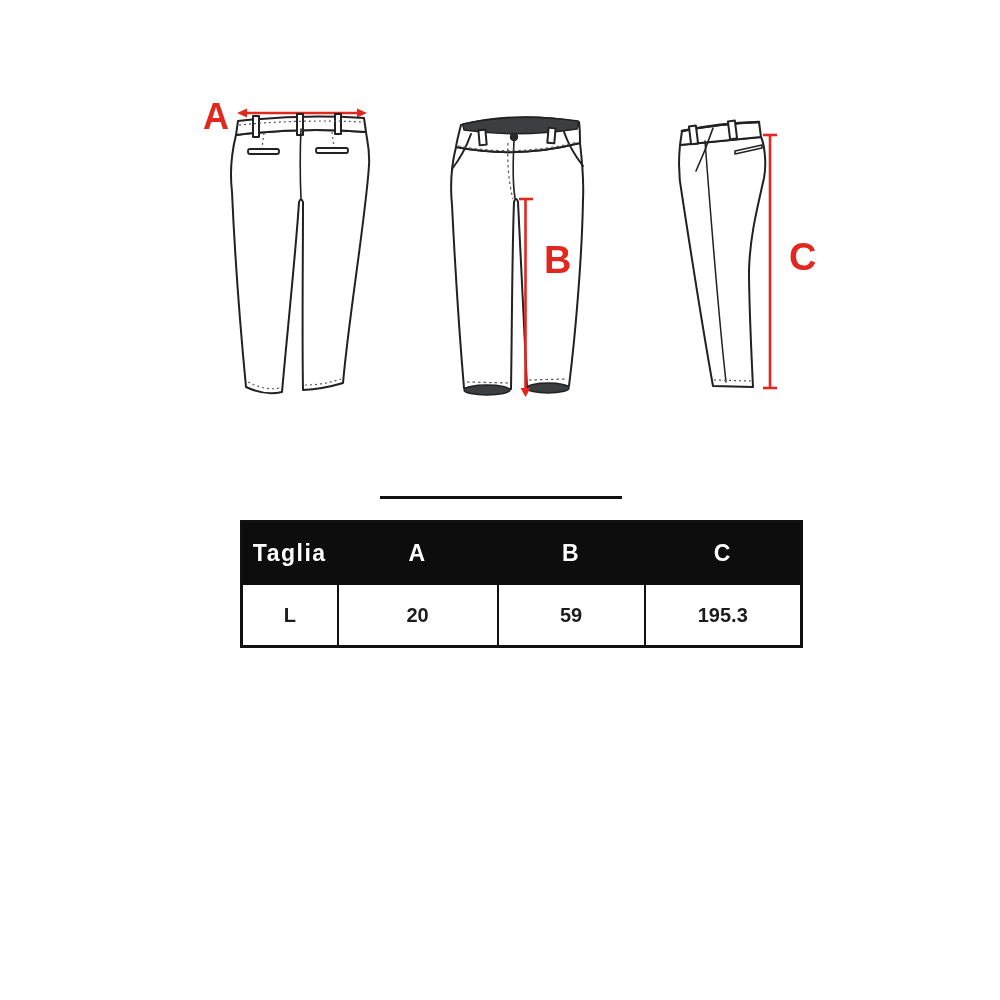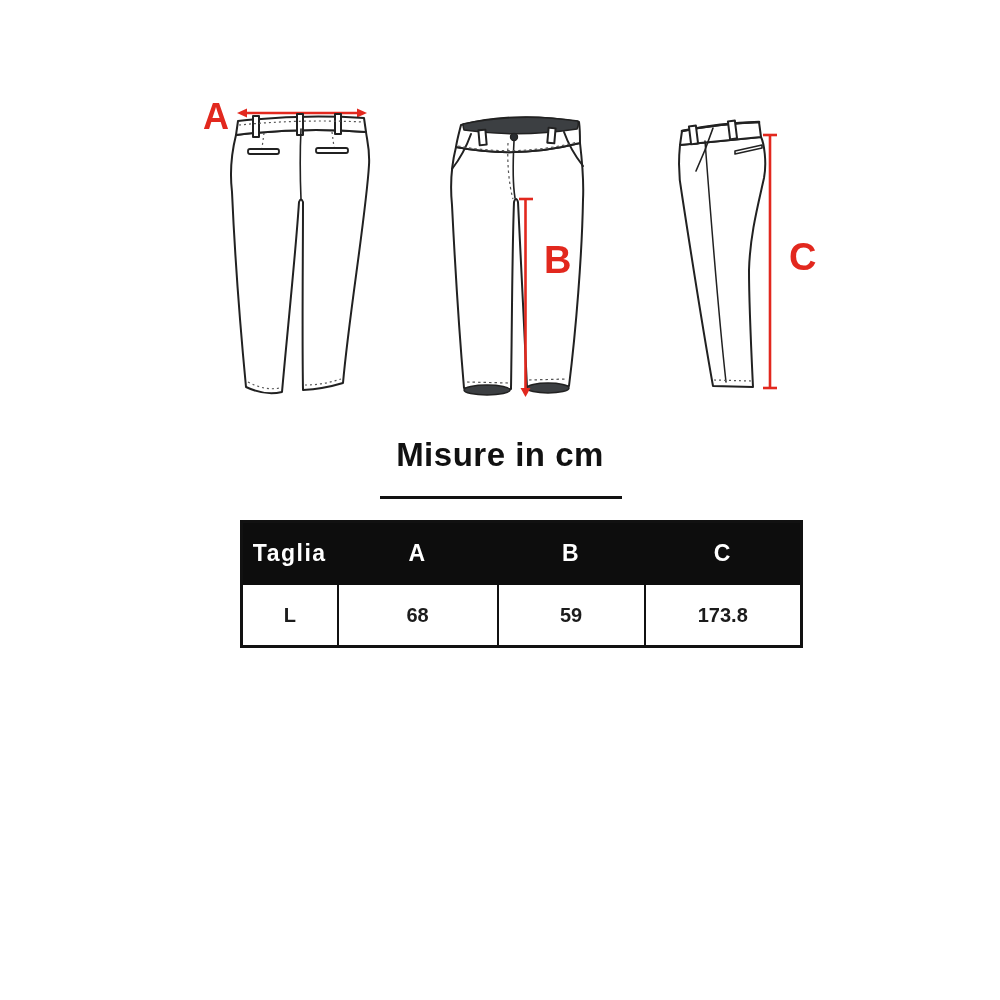--- a/index.html
+++ b/index.html
@@ -113,41 +113,40 @@
       <line x1="105" y1="25" x2="105" y2="278" stroke-width="2.6"></line>
       <line x1="98" y1="25" x2="112" y2="25" stroke-width="2.6"></line>
       <line x1="98" y1="278" x2="112" y2="278" stroke-width="2.6"></line>
     </g>
   </svg>
 
   <div class="measure-label" id="label-a">A</div>
   <div class="measure-label" id="label-b">B</div>
   <div class="measure-label" id="label-c">C</div>
 
-  <div id="heading">Misure in cm</div>
   <div id="heading-rule"></div>
 
   <table id="size-table">
     <colgroup>
       <col style="width:96px">
         <col style="width:160px">
         <col style="width:147px">
         <col style="width:157px">
     </colgroup>
     <thead>
       <tr>
         <th>Taglia</th>
         <th>A</th>
         <th>B</th>
         <th>C</th>
       </tr>
     </thead>
     <tbody>
       <tr>
         <td>L</td>
-        <td>68</td>
+        <td>20</td>
         <td>59</td>
-        <td>173.8</td>
+        <td>195.3</td>
       </tr>
     </tbody>
   </table>
 
 </div>
 
 </body></html>

